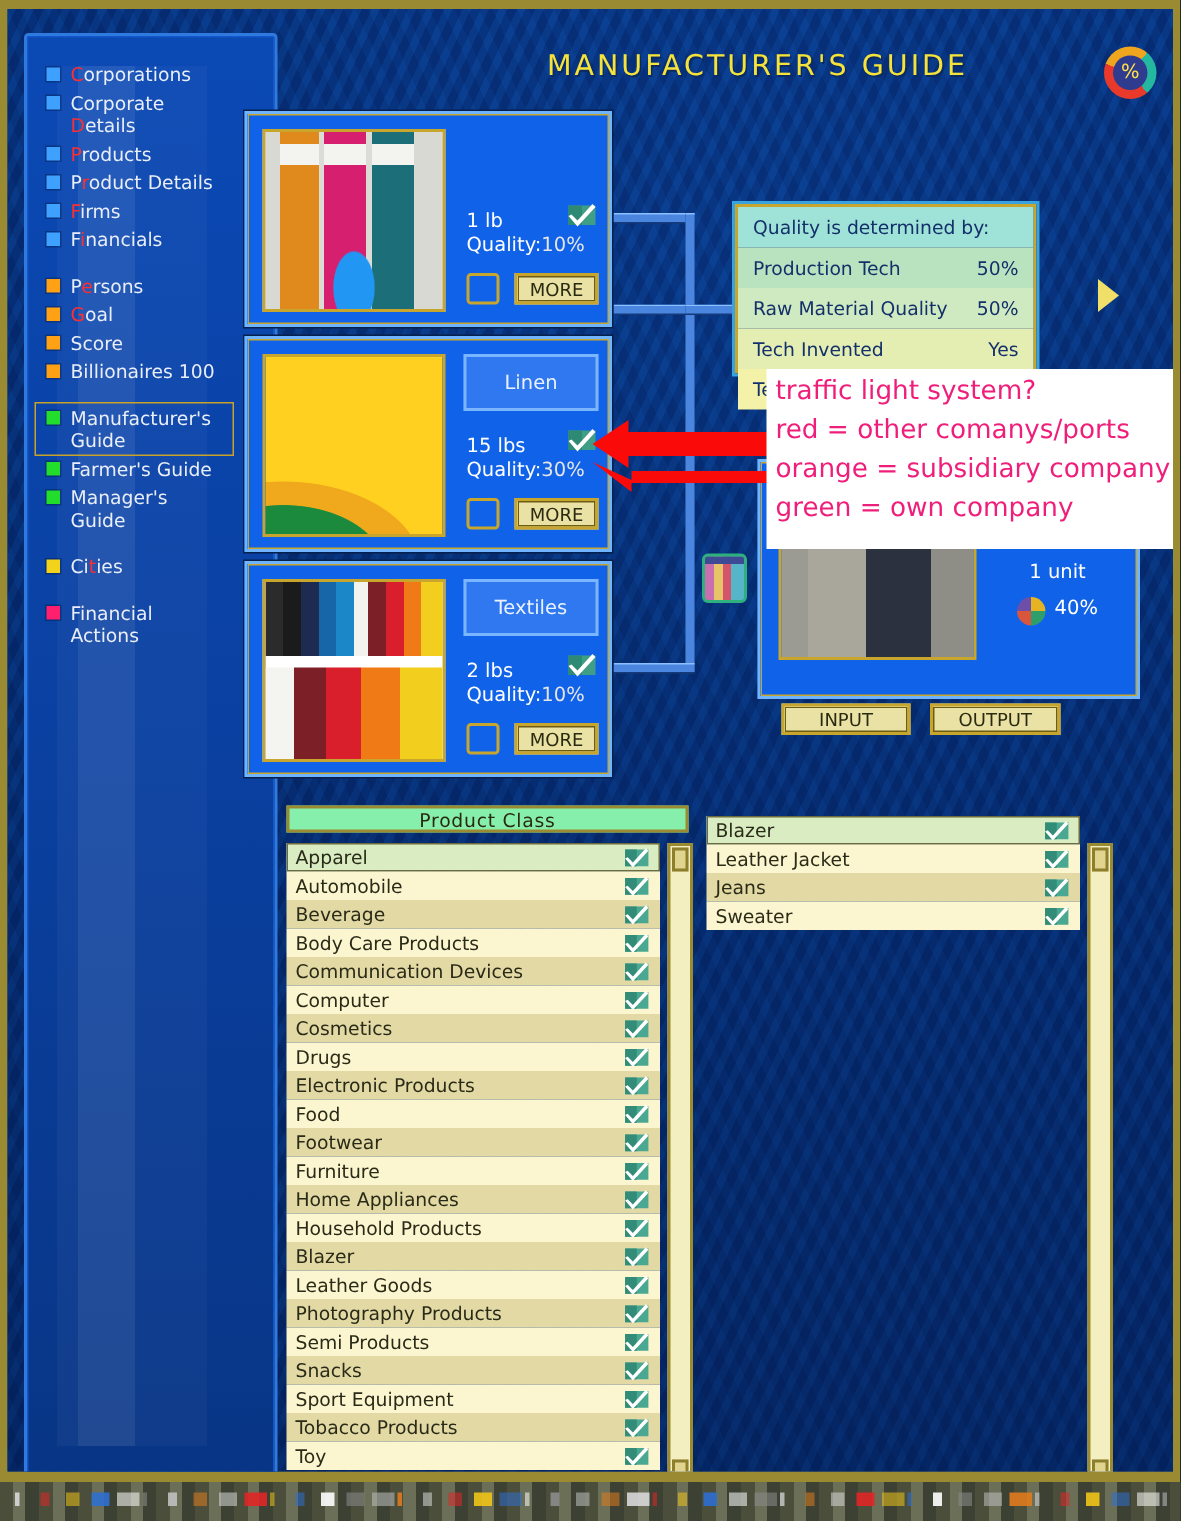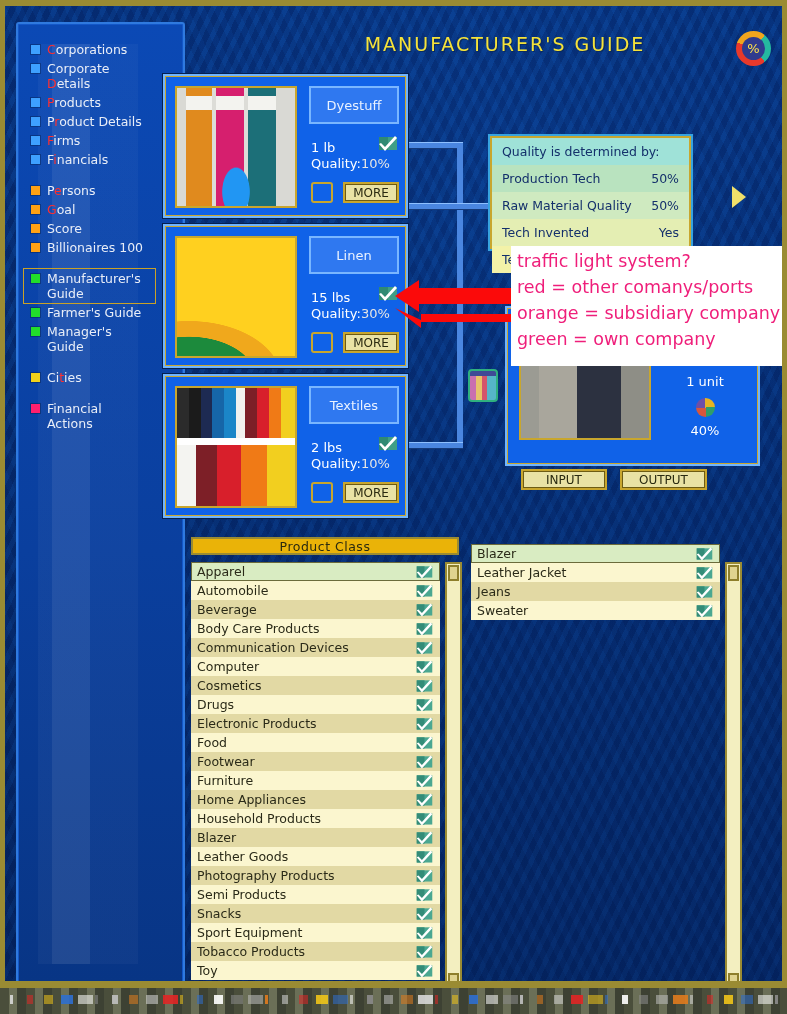--- a/index.html
+++ b/index.html
@@ -173,21 +173,21 @@
     background:#1062e8; border:2px solid #6fb4ff;
     box-shadow:inset 0 0 0 1px #c8a62e;
   }
   #rpanel .thumb{ position:absolute; left:12px; top:12px; width:132px; height:120px; border:2px solid #c8a62e; overflow:hidden;}
   #rpanel .namebtn{
     position:absolute; left:155px; top:12px; width:86px; height:42px;
     background:#2f78f0; border:2px solid #79b6ff; color:#ffe24a; font-size:13px;
     display:flex;align-items:center;justify-content:center;
   }
   #rpanel .qty{ position:absolute; left:155px; top:66px; width:86px; text-align:center; color:#fff; font-size:13px; }
-  #rpanel .pctrow{ position:absolute; left:155px; top:90px; width:86px; display:flex; align-items:center; gap:6px; justify-content:center; color:#fff; font-size:13px;flex-direction:column;}
+  #rpanel .pctrow{ position:absolute; left:155px; top:90px; width:86px; display:flex; align-items:flex-start; gap:6px; justify-content:center; color:#fff; font-size:13px;}
   #rpanel .circicon{ width:19px;height:19px;border-radius:50%;
     background:conic-gradient(from 0deg,#e6b422 0 90deg,#2e9e6b 90deg 180deg,#d8563c 180deg 270deg,#6c4fa8 270deg 360deg); }
 
   #io{ position:absolute; left:516px; top:463px; width:220px; height:21px; }
   .iobtn{
     position:absolute; top:0; height:21px; background:#e9e2a4; border:2px solid #c8a62e;
     color:#2a2a10; font-size:12px; display:flex;align-items:center;justify-content:center;
     box-shadow:inset 0 0 0 1px #6d5c14;
   }
 
@@ -203,21 +203,21 @@
     border:2px solid #2fb07f; border-radius:4px;
     background:
       linear-gradient(180deg,#3f4a96 0 18%, transparent 18%),
       linear-gradient(90deg,#c96fb0 0 22%, #e7c36a 22% 46%, #d4556a 46% 66%, #56b5c9 66% 100%),
       #5a4fa0;
   }
 
   
   .listpanel{ position:absolute; }
   .listhead{
-    height:18px; background:#eab308; border:2px solid #9a8b33;
+    height:18px; background:#86efac; border:2px solid #9a8b33;
     color:#2a2a10; font-size:12.5px; display:flex;align-items:center;justify-content:center;
     letter-spacing:.5px;
   }
   .listbody{ position:relative; margin-top:7px; }
   .lrow{
     height:19px; display:flex; align-items:center; padding-left:6px;
     font-size:12.5px; color:#2a2a18; position:relative;
   }
   .lrow.odd{ background:#e2d9a4; }
   .lrow.even{ background:#fbf6cf; }
@@ -325,21 +325,20 @@
       <div class="pipe" style="left:404px;top:197px;width:54px;height:6px;"></div>
       <div class="pipe" style="left:404px;top:436px;width:54px;height:6px;"></div>
       <div class="pipe" style="left:452px;top:197px;width:48px;height:6px;"></div>
 
       <div class="card" style="top:68px;">
         <div class="thumb">
           <div class="t-dye" style="position:relative">
               <div class="caps"></div>
             </div>
         </div>
-        <div class="namebtn">Dyestuff</div>
         <div class="qty">1 lb</div>
         <div class="qual"><span>Quality:</span><b>10%</b></div>
         <div class="flag">
           <svg width="22" height="18" viewBox="0 0 22 18">
               <path d="M2 3 L20 3 L20 16 L2 16 Z" fill="#3f9e86"></path>
               <path d="M2 3 L11 3 L11 16 L2 16 Z" fill="#2f8a73"></path>
               <path d="M4 9 L8 13 L18 2 L20 4 L8 17 L2 10 Z" fill="#ffffff"></path>
             </svg>
         </div>
         <div class="chk"></div>

